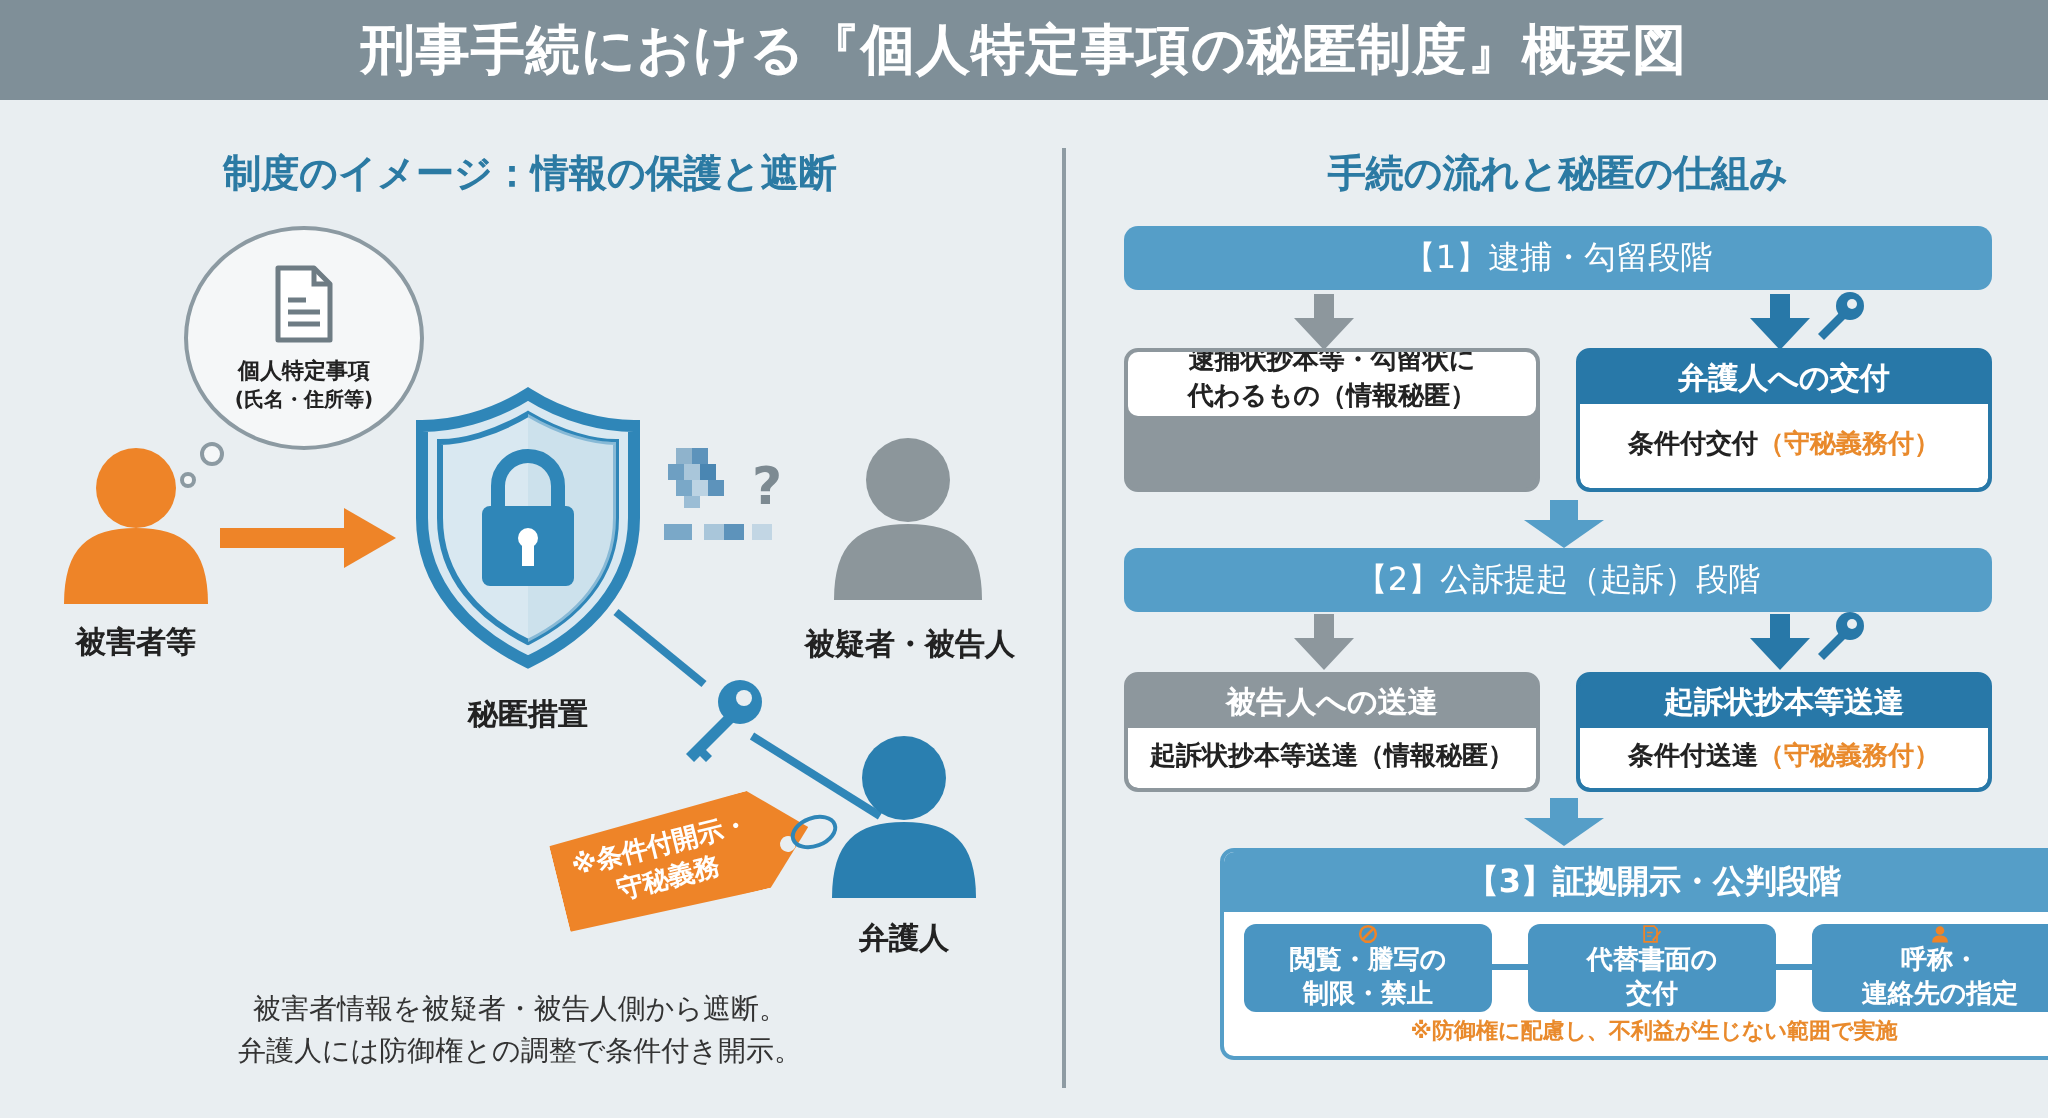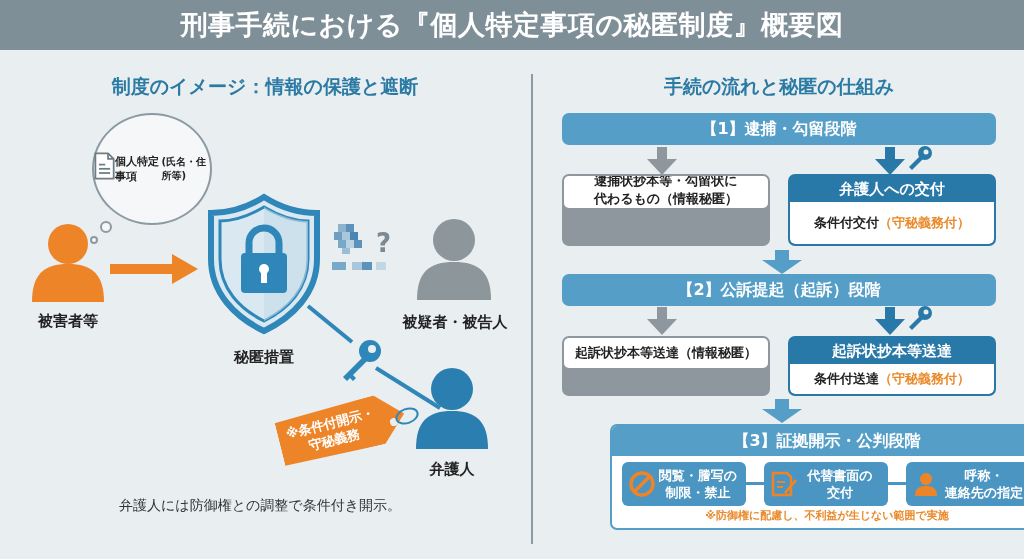--- a/index.html
+++ b/index.html
@@ -23,21 +23,21 @@
     background: #8e9ba3;
   }
   .section-title {
     position: absolute; font-size: 19px; font-weight: bold; color: #2b7aa3;
     text-align: center;
   }
   
   .bubble {
     position: absolute; left: 92px; top: 113px; width: 120px; height: 112px;
     background: #f5f7f8; border: 2px solid #8c9aa2; border-radius: 50%;
-    display: flex; flex-direction: row; align-items: center; justify-content: center;
+    display: flex; flex-direction: column; align-items: center; justify-content: center;
   }
   .bubble .doc { width: 30px; height: 40px; margin-bottom: 6px; }
   .bubble .b1 { font-size: 11px; font-weight: bold; color: #222; }
   .bubble .b2 { font-size: 10px; font-weight: bold; color: #222; }
   .bubble-dot1 { position: absolute; left: 100px; top: 221px; width: 12px; height: 12px; border: 2px solid #8c9aa2; border-radius: 50%; background:#f5f7f8; }
   .bubble-dot2 { position: absolute; left: 90px; top: 236px; width: 8px; height: 8px; border: 2px solid #8c9aa2; border-radius: 50%; background:#f5f7f8; }
   .person { position: absolute; }
   .label { position: absolute; font-size: 15px; font-weight: bold; color: #222; text-align: center; white-space: nowrap; }
   .caption {
     position: absolute; left: 60px; top: 495px; width: 400px; text-align: center;
@@ -51,21 +51,21 @@
     border-radius: 4px;
     display: flex; flex-direction: column; align-items: center; justify-content: center;
     padding-right: 20px; font-size: 13px; font-weight: bold; line-height: 17px;
   }
   .tag-hole { position:absolute; left: 390px; top: 418px; width: 8px; height: 8px; border-radius: 50%; background:#e9eef1; transform: rotate(-14deg); }
 
   
   .stage {
     position: absolute; left: 562px; width: 434px; height: 32px;
     background: #559ec8; border-radius: 7px;
-    color: #fff; font-size: 16px; font-weight: bold;
+    color: #fff; font-size: 16px; font-weight: normal;
     display: flex; align-items: center; justify-content: center;
   }
   .box {
     position: absolute; width: 208px; border-radius: 7px; overflow: hidden;
     border: 2px solid;
   }
   .box.gray { border-color: #8d979d; background: #8d979d; }
   .box.blue { border-color: #2878a8; background: #2878a8; }
   .box .head {
     height: 26px; color: #fff; font-size: 15px; font-weight: bold;
@@ -82,21 +82,21 @@
     position: absolute; left: 562px; top: 424px; width: 434px; height: 106px;
     border: 2px solid #559ec8; border-radius: 7px; background: #fff; overflow: hidden; margin-left: 48px;
   }
   .stage3 .head {
     height: 30px; background: #559ec8; color: #fff; font-size: 16px; font-weight: bold;
     display: flex; align-items: center; justify-content: center;
   }
   .sub {
     position: absolute; top: 36px; height: 44px; border-radius: 6px; background: #4a95c2;
     color: #fff; font-size: 13px; font-weight: bold; line-height: 17px;
-    display: flex; align-items: center; padding: 0 6px;
+    display: flex; align-items: center; padding: 0 6px; flex-direction: column;
   }
   .sub .t { flex: 1; text-align: center; }
   .connector { position: absolute; top: 56px; height: 3px; background: #4a95c2; }
   .note { position: absolute; top: 82px; left: 0; width: 100%; text-align: center; font-size: 11px; font-weight: bold; color: #e98a2c; }
 </style>
 </head>
 <body>
 
 <div class="header">
   <h1>刑事手続における『個人特定事項の秘匿制度』概要図</h1>
@@ -184,20 +184,21 @@
 <div class="tag">
   <div>※条件付開示・</div>
   <div>守秘義務</div>
 </div>
 <div class="tag-hole"></div>
 <svg class="person" style="left:392px; top:400px;" width="30" height="30" viewBox="0 0 30 30">
   <ellipse cx="15" cy="16" rx="11" ry="7" fill="none" stroke="#2f86b8" stroke-width="2" transform="rotate(-20 15 16)"></ellipse>
 </svg>
 
 <div class="caption">
+  <div>被害者情報を被疑者・被告人側から遮断。</div>
   <div>弁護人には防御権との調整で条件付き開示。</div>
 </div>
 
 <div class="section-title" style="left:562px; top:74px; width:434px;">手続の流れと秘匿の仕組み</div>
 
 <div class="stage" style="top:113px;">【1】逮捕・勾留段階</div>
 
 <svg class="arrow" style="left:645px; top:147px;" width="34" height="28" viewBox="0 0 34 28">
   <rect x="12" y="0" width="10" height="14" fill="#8d979d"></rect>
     <polygon points="2,12 32,12 17,28" fill="#8d979d"></polygon>
@@ -241,20 +242,21 @@
   <rect x="12" y="0" width="10" height="14" fill="#2878a8"></rect>
     <polygon points="2,12 32,12 17,28" fill="#2878a8"></polygon>
 </svg>
 <svg class="arrow" style="left:906px; top:304px;" width="28" height="28" viewBox="0 0 28 28">
   <circle cx="19" cy="9" r="7" fill="#2878a8"></circle>
     <circle cx="20" cy="8" r="2.5" fill="#e9eef1"></circle>
   <path d="M14 12 L3 23 L6 26 L17 15 Z" fill="#2878a8"></path>
 </svg>
 
 <div class="box gray" style="left:562px; top:336px; height:60px;">
+  <div class="head">被告人への送達</div>
   <div class="body" style="height:30px;">
     <span>起訴状抄本等送達（情報秘匿）</span>
   </div>
 </div>
 <div class="box blue" style="left:788px; top:336px; height:60px;">
   <div class="head">起訴状抄本等送達</div>
   <div class="body" style="height:30px;">
     <span>条件付送達</span>
     <span class="orange">（守秘義務付）</span>
   </div>

